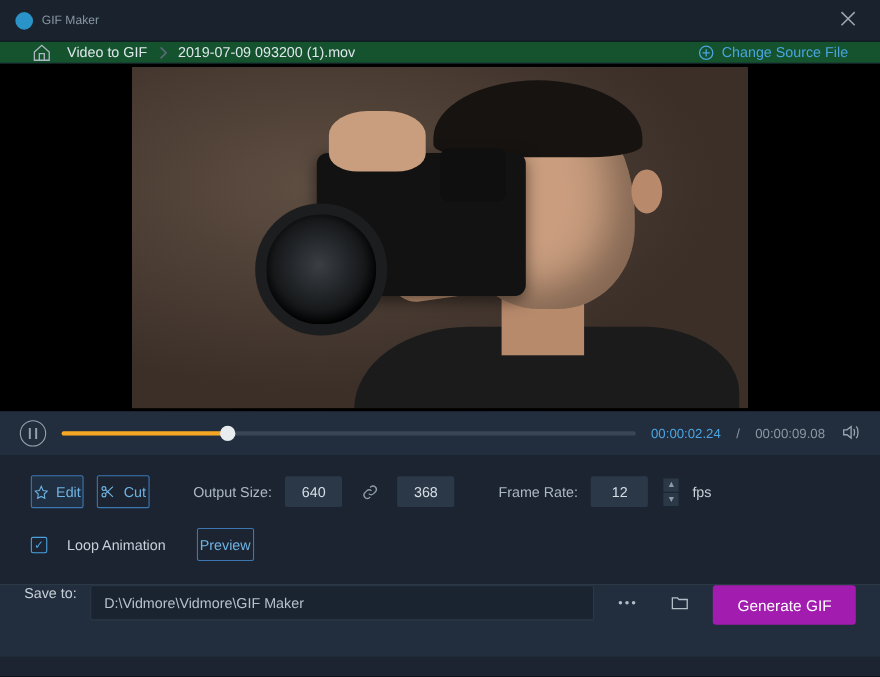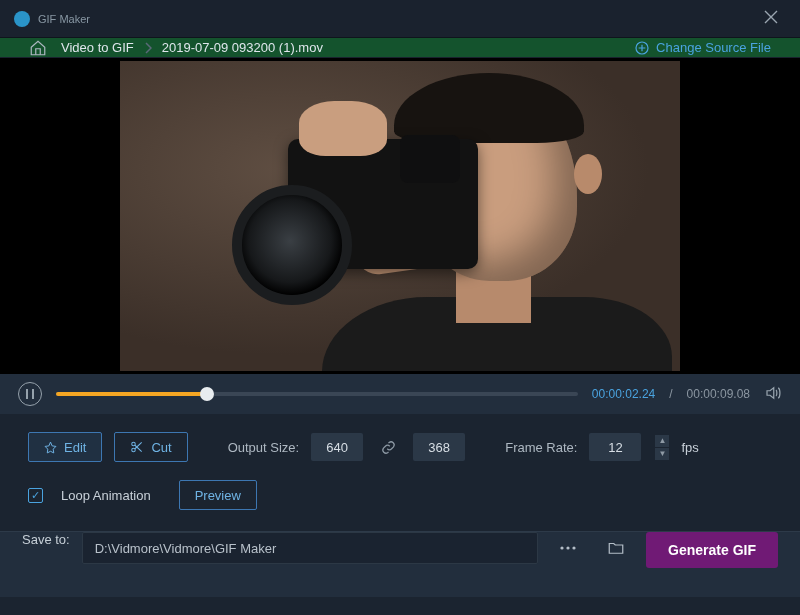--- a/index.html
+++ b/index.html
@@ -32,34 +32,34 @@
 .playbar{height:40px;background:#222e3d;display:flex;align-items:center;padding:0 18px;gap:14px}
 .pp-btn{width:24px;height:24px;border:1.5px solid #96a2ac;border-radius:50%;display:flex;align-items:center;justify-content:center;cursor:pointer;color:#96a2ac;font-size:10px;flex-shrink:0}
 .track{flex:1;height:4px;background:#3a4655;border-radius:2px;position:relative;cursor:pointer}
 .played{position:absolute;left:0;top:0;height:4px;background:#f5a623;border-radius:2px}
 .handle{position:absolute;top:-5px;width:14px;height:14px;background:#e8ecef;border-radius:50%;transform:translateX(-50%)}
 .time-cur{color:#4aa3df;font-size:12px}
 .time-dur{color:#8b96a1;font-size:12px}
 .vol{color:#9aa6b0;cursor:pointer}
 .controls{background:#1b2430;padding:18px 28px 14px;height:117px}
 .row1{display:flex;align-items:center;gap:12px}
-.btn{height:30px;padding:0 15px;display:flex;align-items:center;gap:7px;border:1px solid #3d77b2;color:#6fb3e4;background:transparent;cursor:pointer;font-size:13px;border-radius:2px}
+.btn{height:30px;padding:0 2px;display:flex;align-items:center;gap:7px;border:1px solid #3d77b2;color:#6fb3e4;background:transparent;cursor:pointer;font-size:13px;border-radius:2px}
 .btn.selected{background:rgba(70,140,200,.12)}
 .lbl{color:#aeb8c2;margin-left:28px}
 .numbox{width:52px;height:28px;background:#2b3847;border:none;color:#d7dee5;text-align:center;font-size:13px;border-radius:2px}
 .linkbox{width:26px;height:26px;display:flex;align-items:center;justify-content:center;color:#8d99a4}
 .stepper{display:flex;flex-direction:column;gap:1px;margin-left:2px}
 .stepper button{width:14px;height:12px;background:#2b3847;border:none;color:#8f9aa5;font-size:8px;cursor:pointer;padding:0;line-height:1}
 .row2{display:flex;align-items:center;gap:18px;margin-top:18px}
 .chk{width:15px;height:15px;border:1.5px solid #4aa3df;display:flex;align-items:center;justify-content:center;color:#4aa3df;font-size:11px;cursor:pointer;border-radius:2px}
 .savebar{height:66px;background:#222e3d;display:flex;align-items:flex-start;padding:0 22px;gap:12px;border-top:1px solid #2d3a49}
 .save-lbl{color:#c6cfd7}
 .pathbox{flex:1;height:32px;background:#1a2330;border:1px solid #2c3845;color:#b8c1ca;padding:0 12px;font-size:13px;border-radius:2px}
 .icon-btn{width:36px;height:32px;display:flex;align-items:center;justify-content:center;color:#b4bec8;cursor:pointer;font-size:16px}
-.gen-btn{height:36px;padding:0 22px;background:#701a75;color:#fff;border:none;font-size:14px;cursor:pointer;border-radius:3px;font-weight:700}
+.gen-btn{height:36px;padding:0 22px;background:#a21caf;color:#fff;border:none;font-size:14px;cursor:pointer;border-radius:3px;font-weight:400}
 </style>
 </head>
 <body>
 
 <div class="titlebar">
   <span class="logo"></span>
   <span class="title">GIF Maker</span>
   <span class="close-btn">
     <svg width="14" height="14" viewBox="0 0 14 14">
         <path d="M1 1L13 13M13 1L1 13" stroke="currentColor" stroke-width="1.4" fill="none"></path>

